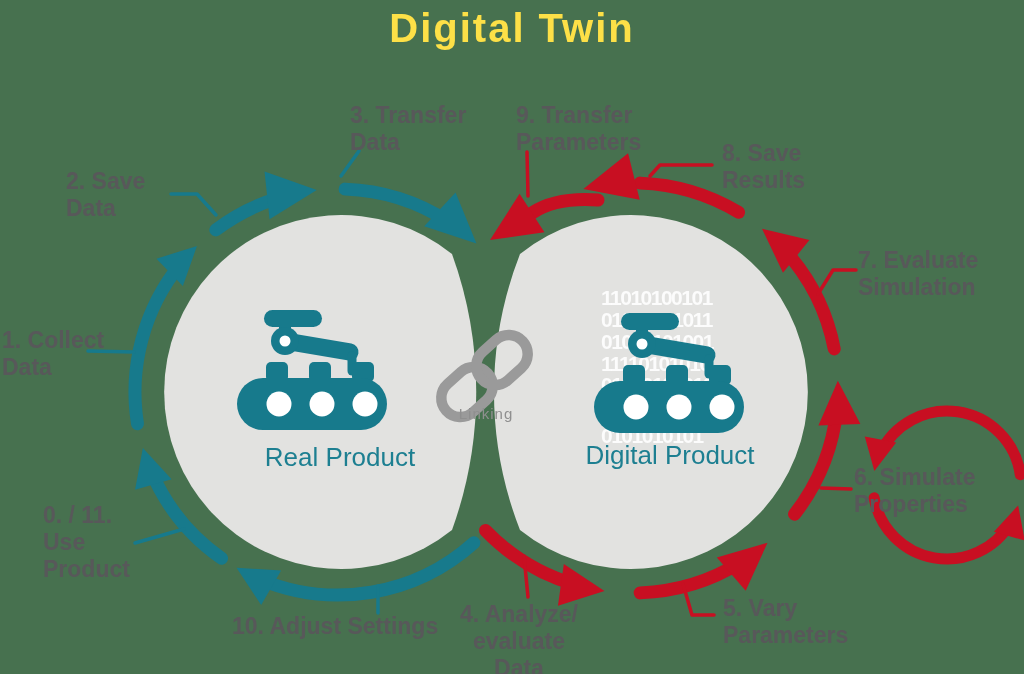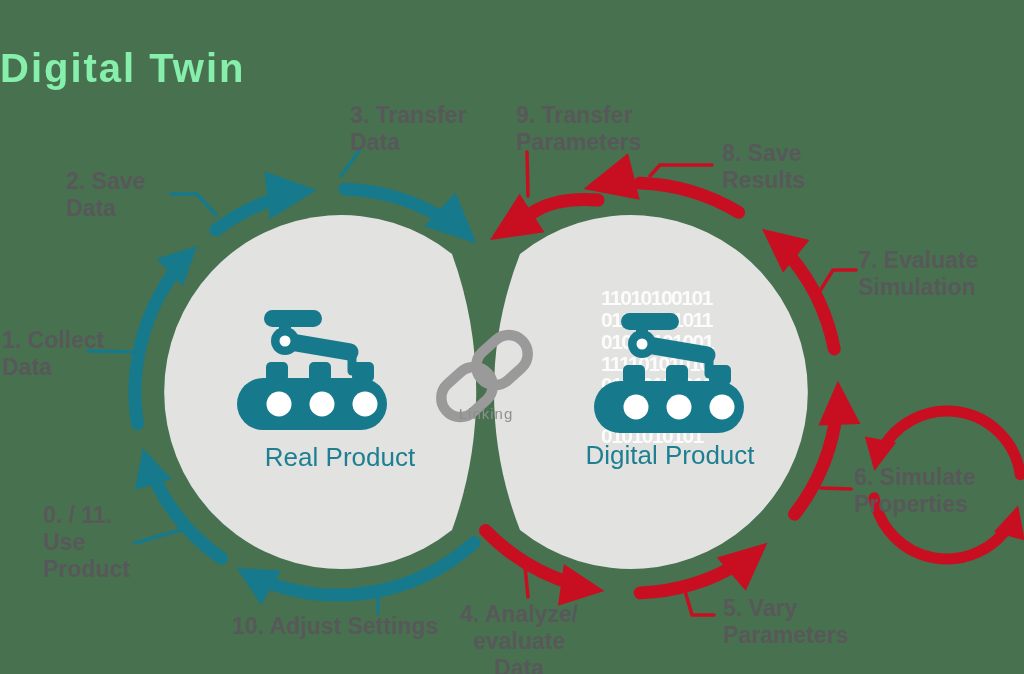--- a/index.html
+++ b/index.html
@@ -1,19 +1,19 @@
 <!DOCTYPE html>
 <html><head>
 <meta charset="utf-8">
 <style>
   html,body{margin:0;padding:0;}
   body{width:1024px;height:674px;overflow:hidden;background:#47714f;font-family:"Liberation Sans",sans-serif;}
   .stage{position:relative;width:1024px;height:674px;}
-  .title{position:absolute;top:6px;left:0;width:100%;text-align:left;
-         font:700 40px "Liberation Sans",sans-serif;color:#86efac;letter-spacing:2px;margin-top:40px;}
+  .title{position:absolute;top:6px;left:0;width:100%;text-align:center;
+         font:700 40px "Liberation Sans",sans-serif;color:#fde047;letter-spacing:2px;}
   svg{position:absolute;top:0;left:0;}
   .step-label{font:700 23px "Liberation Sans",sans-serif;fill:#58585a;}
   .node-label{font:500 26px "Liberation Sans",sans-serif;fill:#1d7f91;}
   .binary{font:700 21px "Liberation Sans",sans-serif;fill:rgba(255,255,255,0.88);letter-spacing:-1.5px;}
   .link-label{font:400 15px "Liberation Sans",sans-serif;fill:#8f8f8f;letter-spacing:1px;}
 </style>
 </head>
 <body>
 
 <div class="stage">

